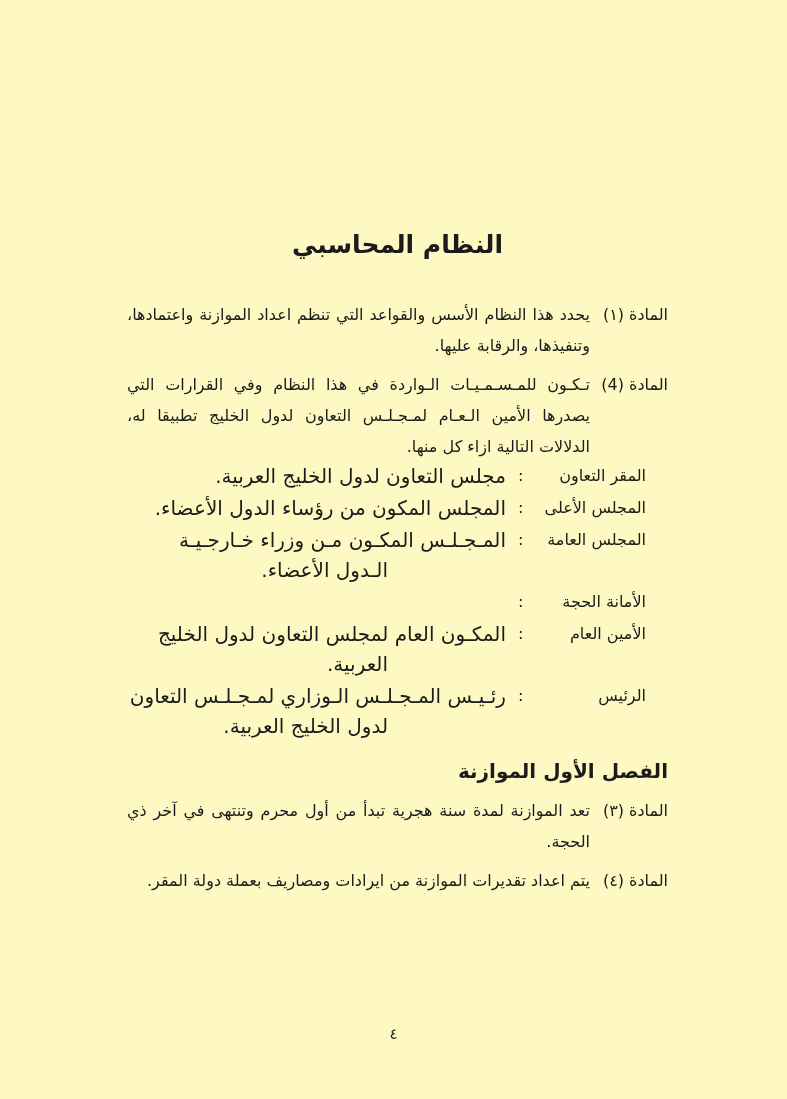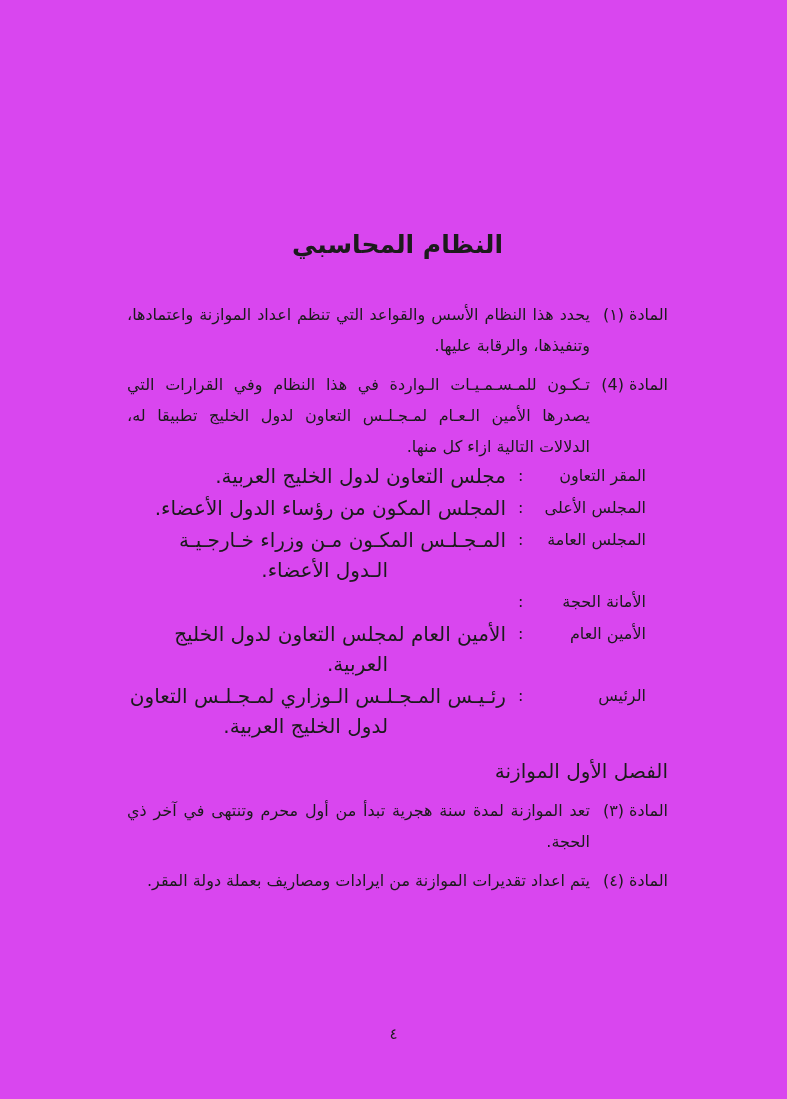--- a/index.html
+++ b/index.html
@@ -4,21 +4,21 @@
 <style>
   html, body {
     margin: 0;
     padding: 0;
     background: #ffffff;
   }
   .page {
     position: relative;
     width: 787px;
     height: 1099px;
-    background: #d946ef;
+    background: #fef9c3;
     box-sizing: border-box;
     padding: 228px 119px 16px 127px;
     direction: rtl;
     font-family: "DejaVu Sans", sans-serif;
     color: #1b1b1b;
     overflow: hidden;
   }
   .doc-title {
     font-size: 25px;
     font-weight: bold;
@@ -67,21 +67,21 @@
     flex: 1;
     margin: 0;
     font-size: 20px;
     line-height: 30px;
     text-align: right;
     padding-right: 118px;
     text-indent: -118px;
   }
   .chapter-heading {
     font-size: 20px;
-    font-weight: normal;
+    font-weight: bold;
     line-height: 32px;
     text-align: right;
     margin: 12px 0 8px 0;
   }
   .page-number {
     position: absolute;
     top: 1024px;
     left: 0;
     right: 0;
     text-align: center;
@@ -137,21 +137,21 @@
         <span>الأمانة الحجة</span>
         <span>:</span>
       </span>
     </div>
 
     <div class="def-row">
       <span class="def-term-cell">
         <span>الأمين العام</span>
         <span>:</span>
       </span>
-      <p class="def-text">الأمين العام لمجلس التعاون لدول الخليج العربية.</p>
+      <p class="def-text">المكـون العام لمجلس التعاون لدول الخليج العربية.</p>
     </div>
 
     <div class="def-row">
       <span class="def-term-cell">
         <span>الرئيس</span>
         <span>:</span>
       </span>
       <p class="def-text">رئـيـس المـجـلـس الـوزاري لمـجـلـس التعاون لدول الخليج العربية.</p>
     </div>
 

